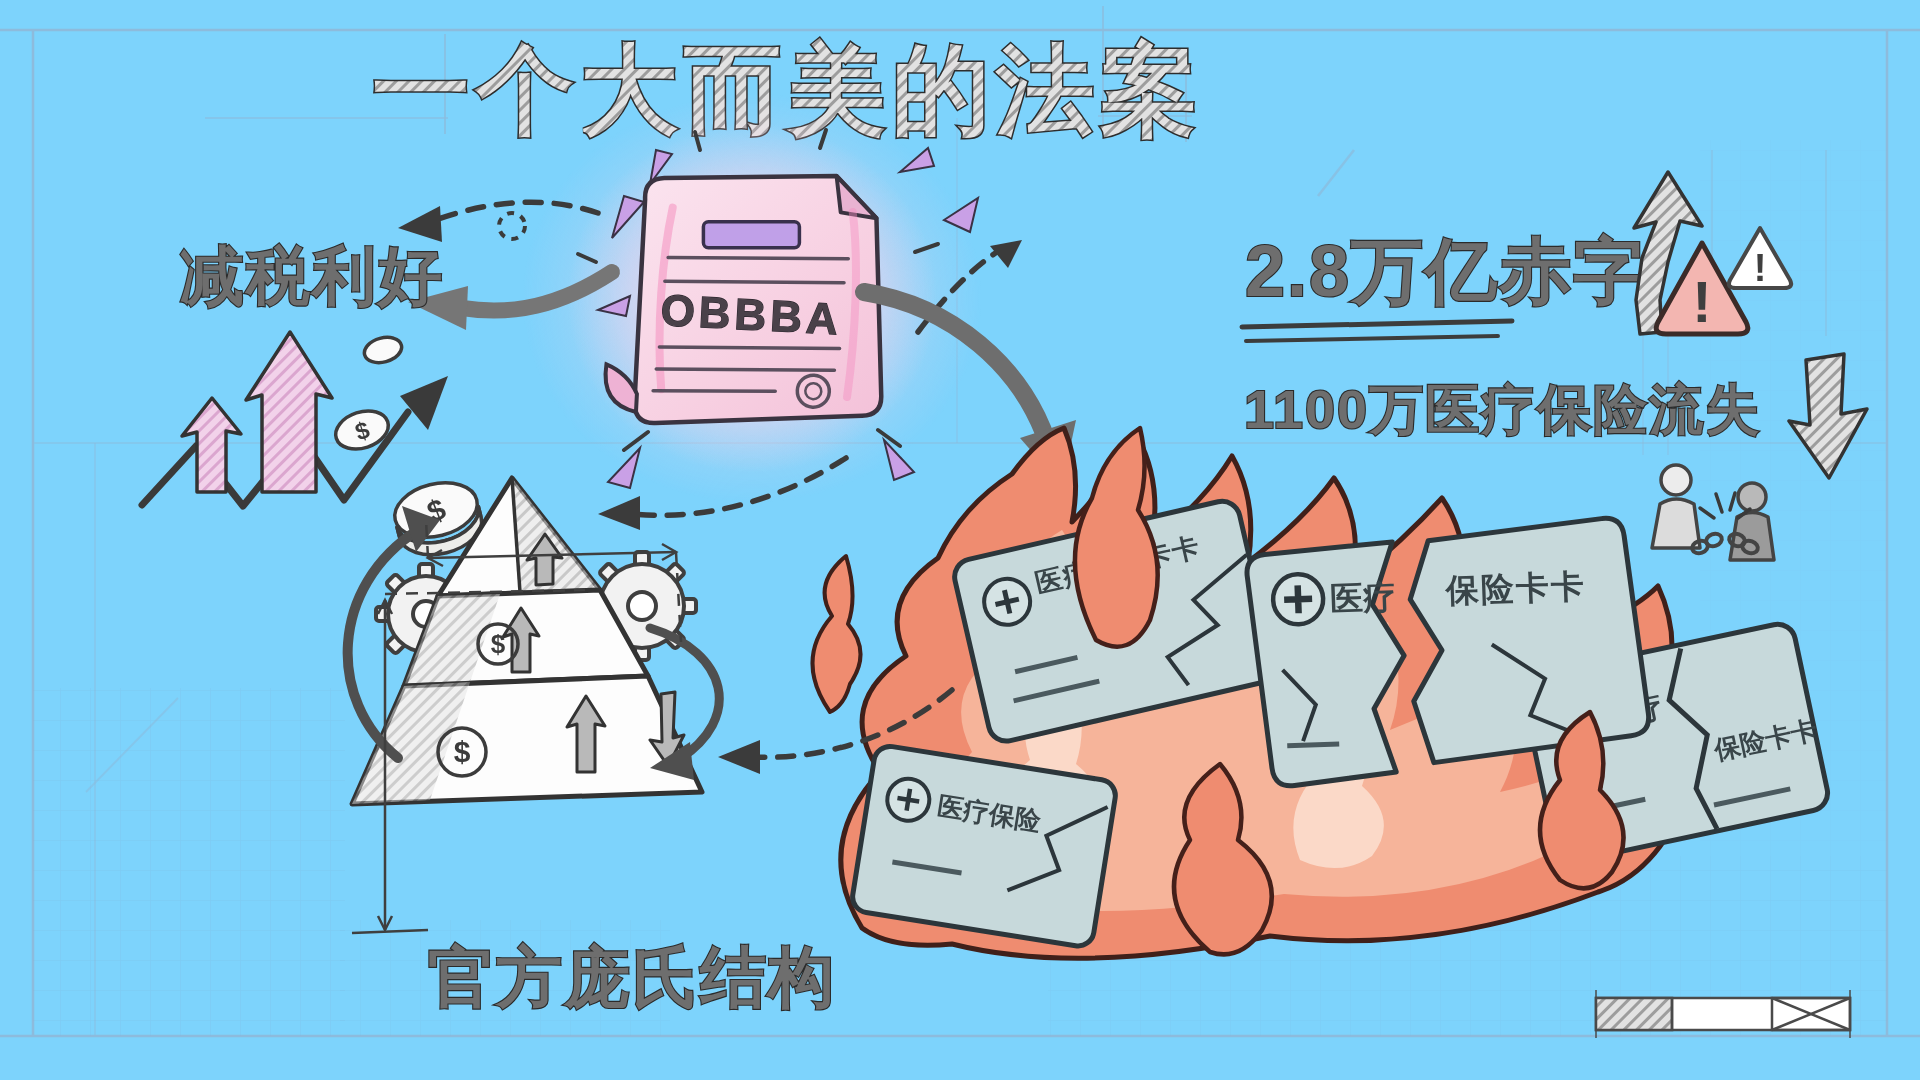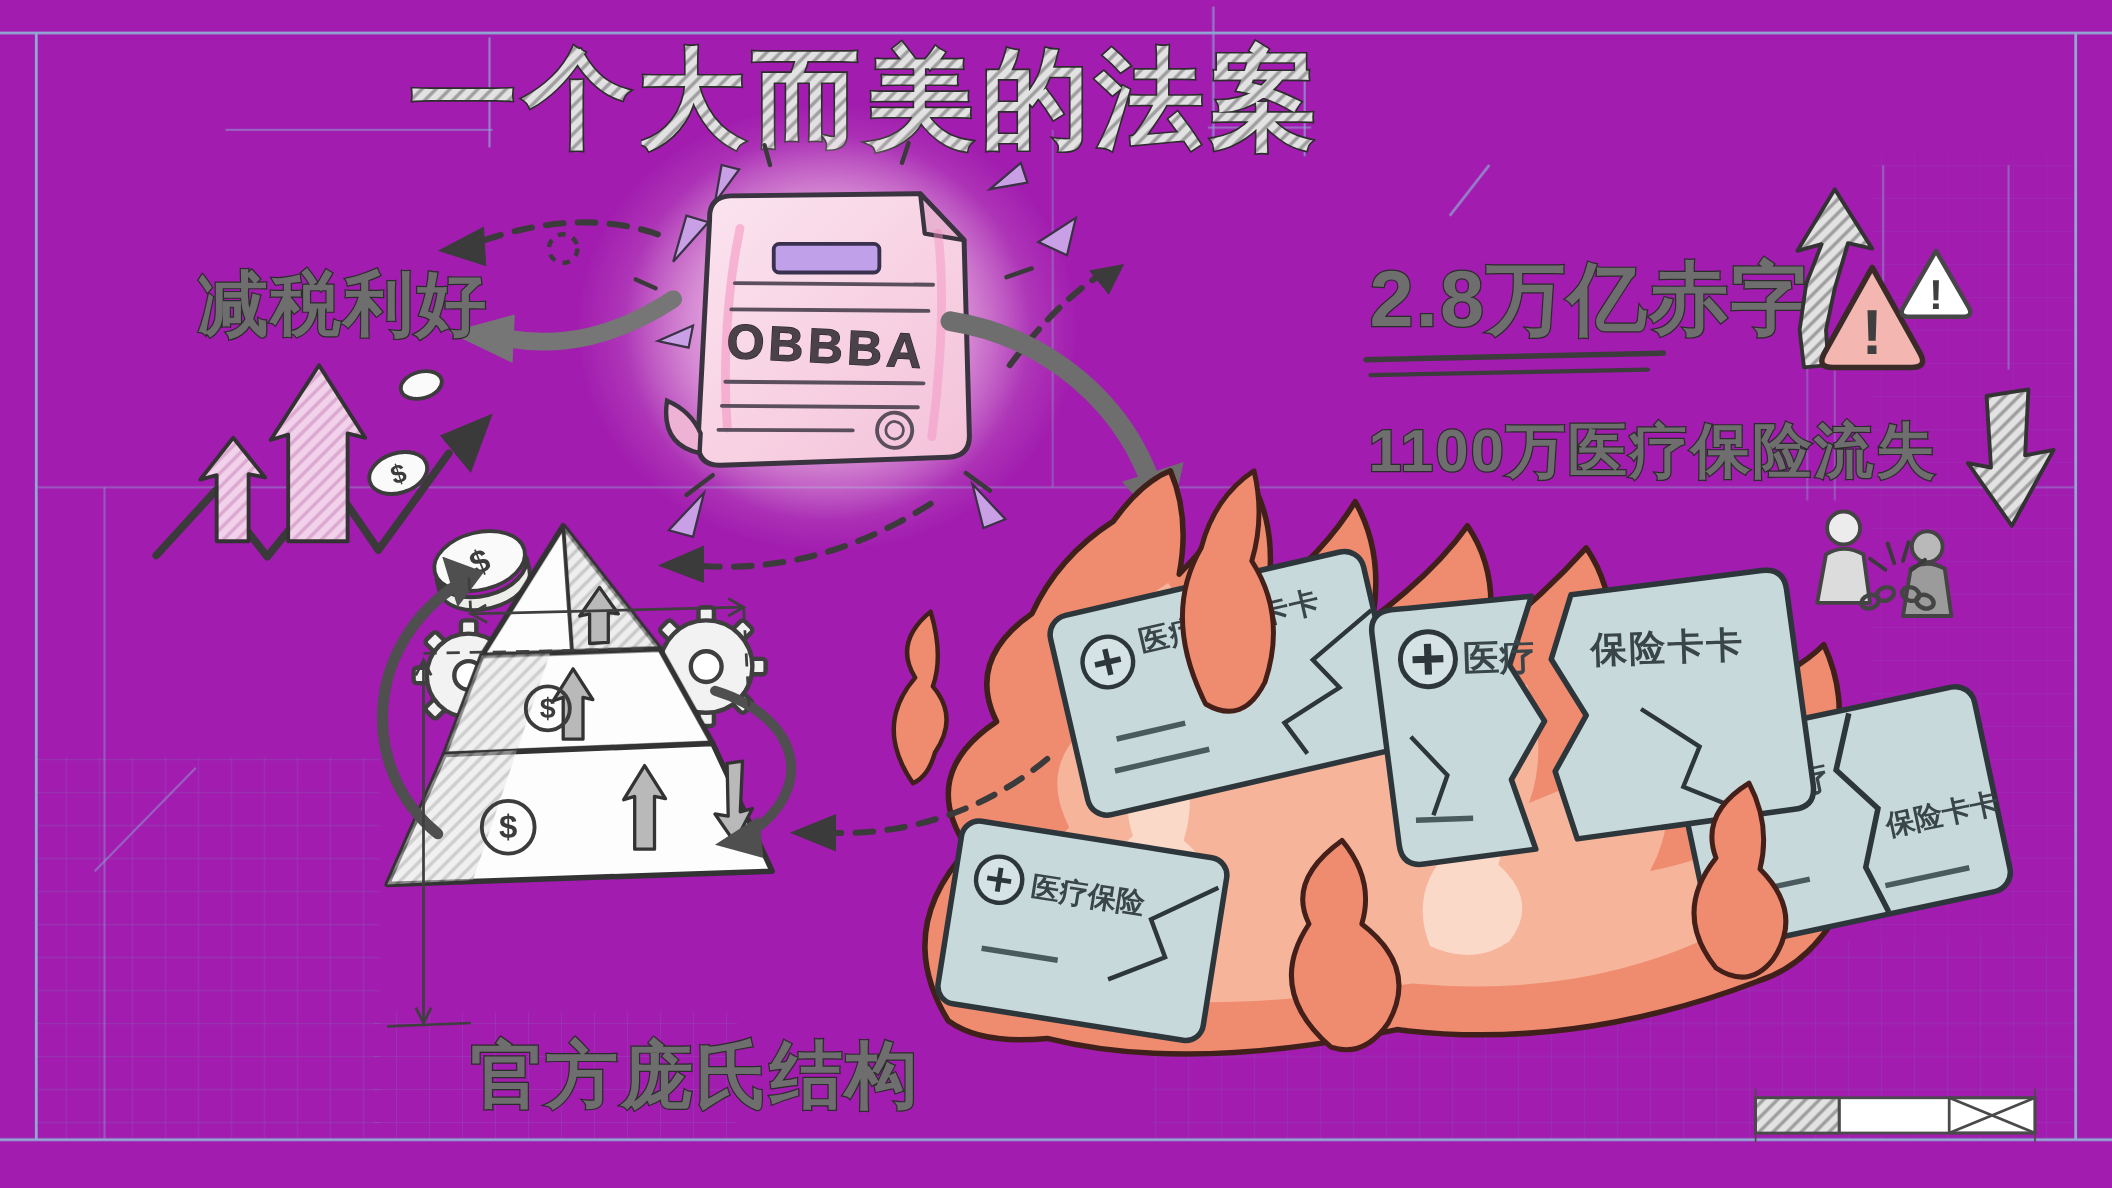--- a/index.html
+++ b/index.html
@@ -1,16 +1,16 @@
 <!DOCTYPE html>
 <html><head>
 <meta charset="utf-8">
 <style>
   html,body{margin:0;padding:0;background:#e9e9e6;}
-  .stage{position:relative;width:1920px;height:1080px;background:#a21caf;overflow:hidden;
+  .stage{position:relative;width:1920px;height:1080px;background:#7dd3fc;overflow:hidden;
          font-family:"Liberation Sans", sans-serif;}
   svg{position:absolute;left:0;top:0;}
   text{font-family:"Liberation Sans", sans-serif;}
   .zh{font-weight:700;}
   .sketch-label{fill:#6e6e6e;stroke:#2b2b2b;stroke-width:2.2px;paint-order:stroke;letter-spacing:2px;}
   .title-text{font-size:98px;fill:url(#hatch);stroke:#2d2d2d;stroke-width:3px;paint-order:stroke;letter-spacing:6px;}
   .card-text{fill:#394549;font-weight:700;}
   .obbba-text{font-size:44px;font-weight:700;letter-spacing:4px;fill:#4a4149;stroke:#2e2830;stroke-width:1.2px;paint-order:stroke;}
   .bang{fill:#3f3f3f;font-weight:700;}
 </style>

